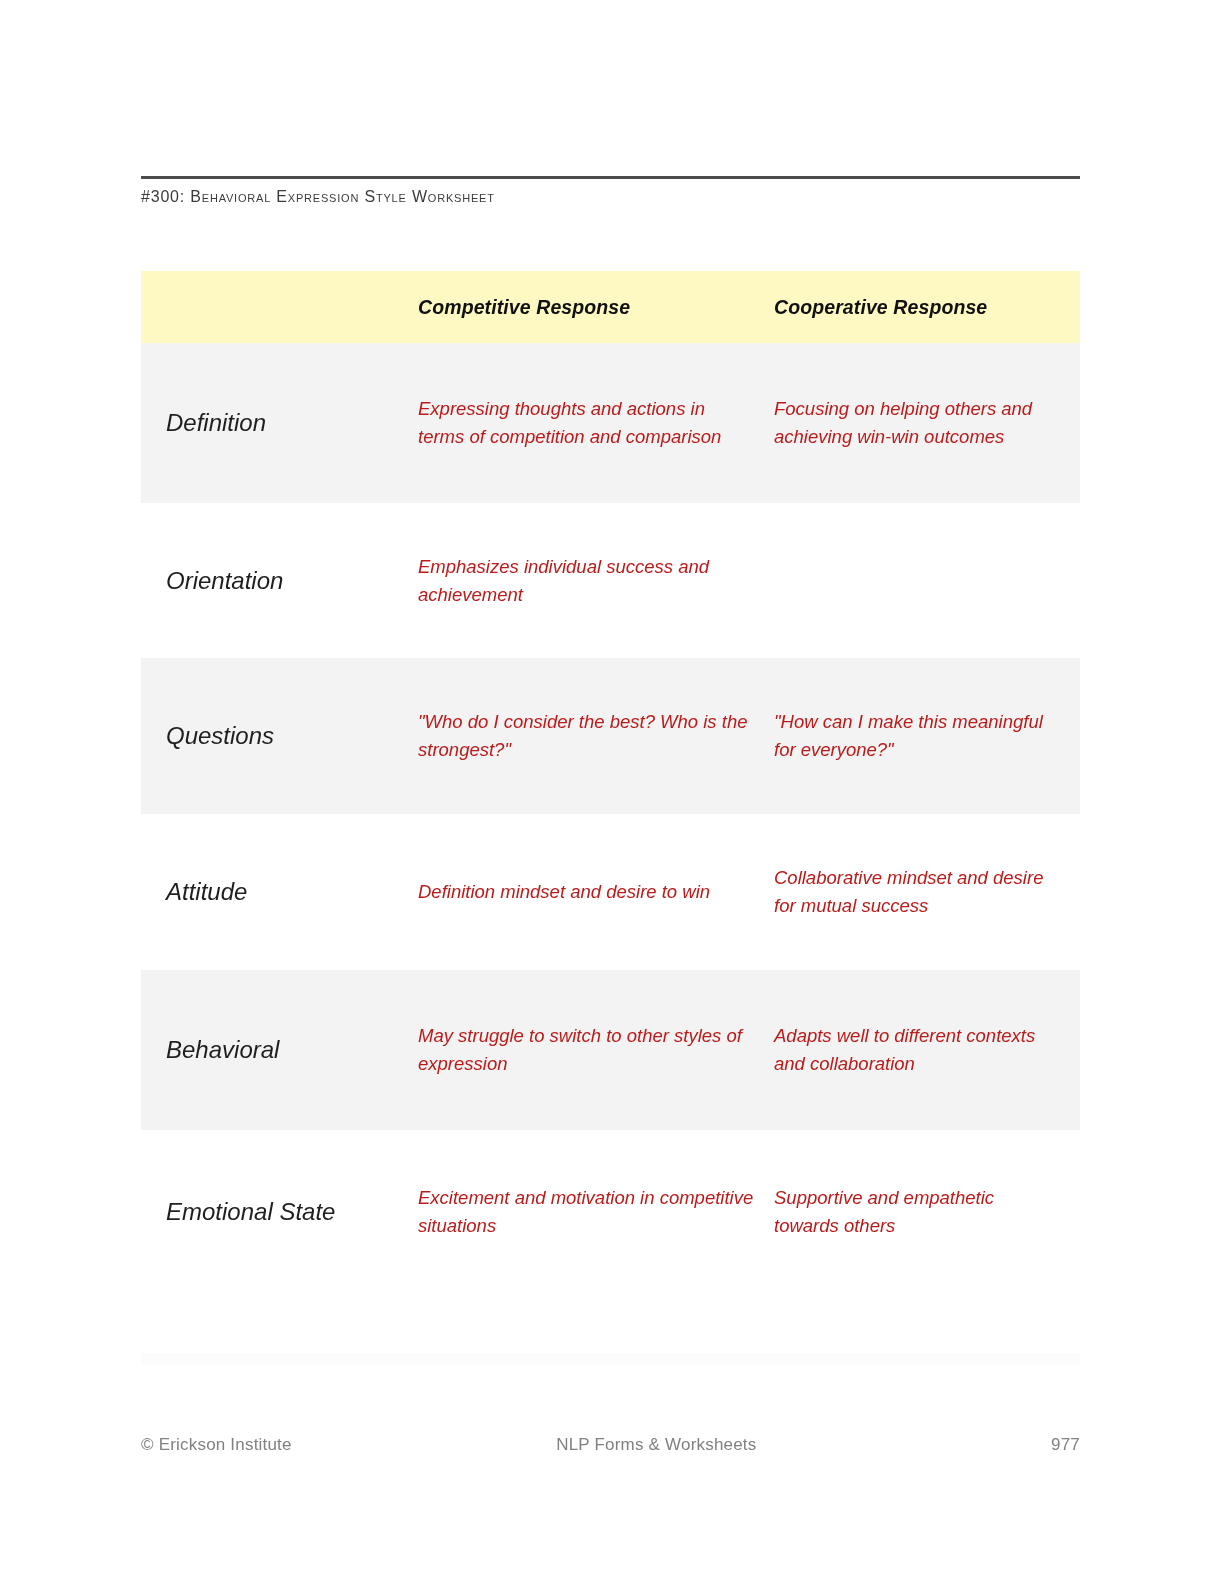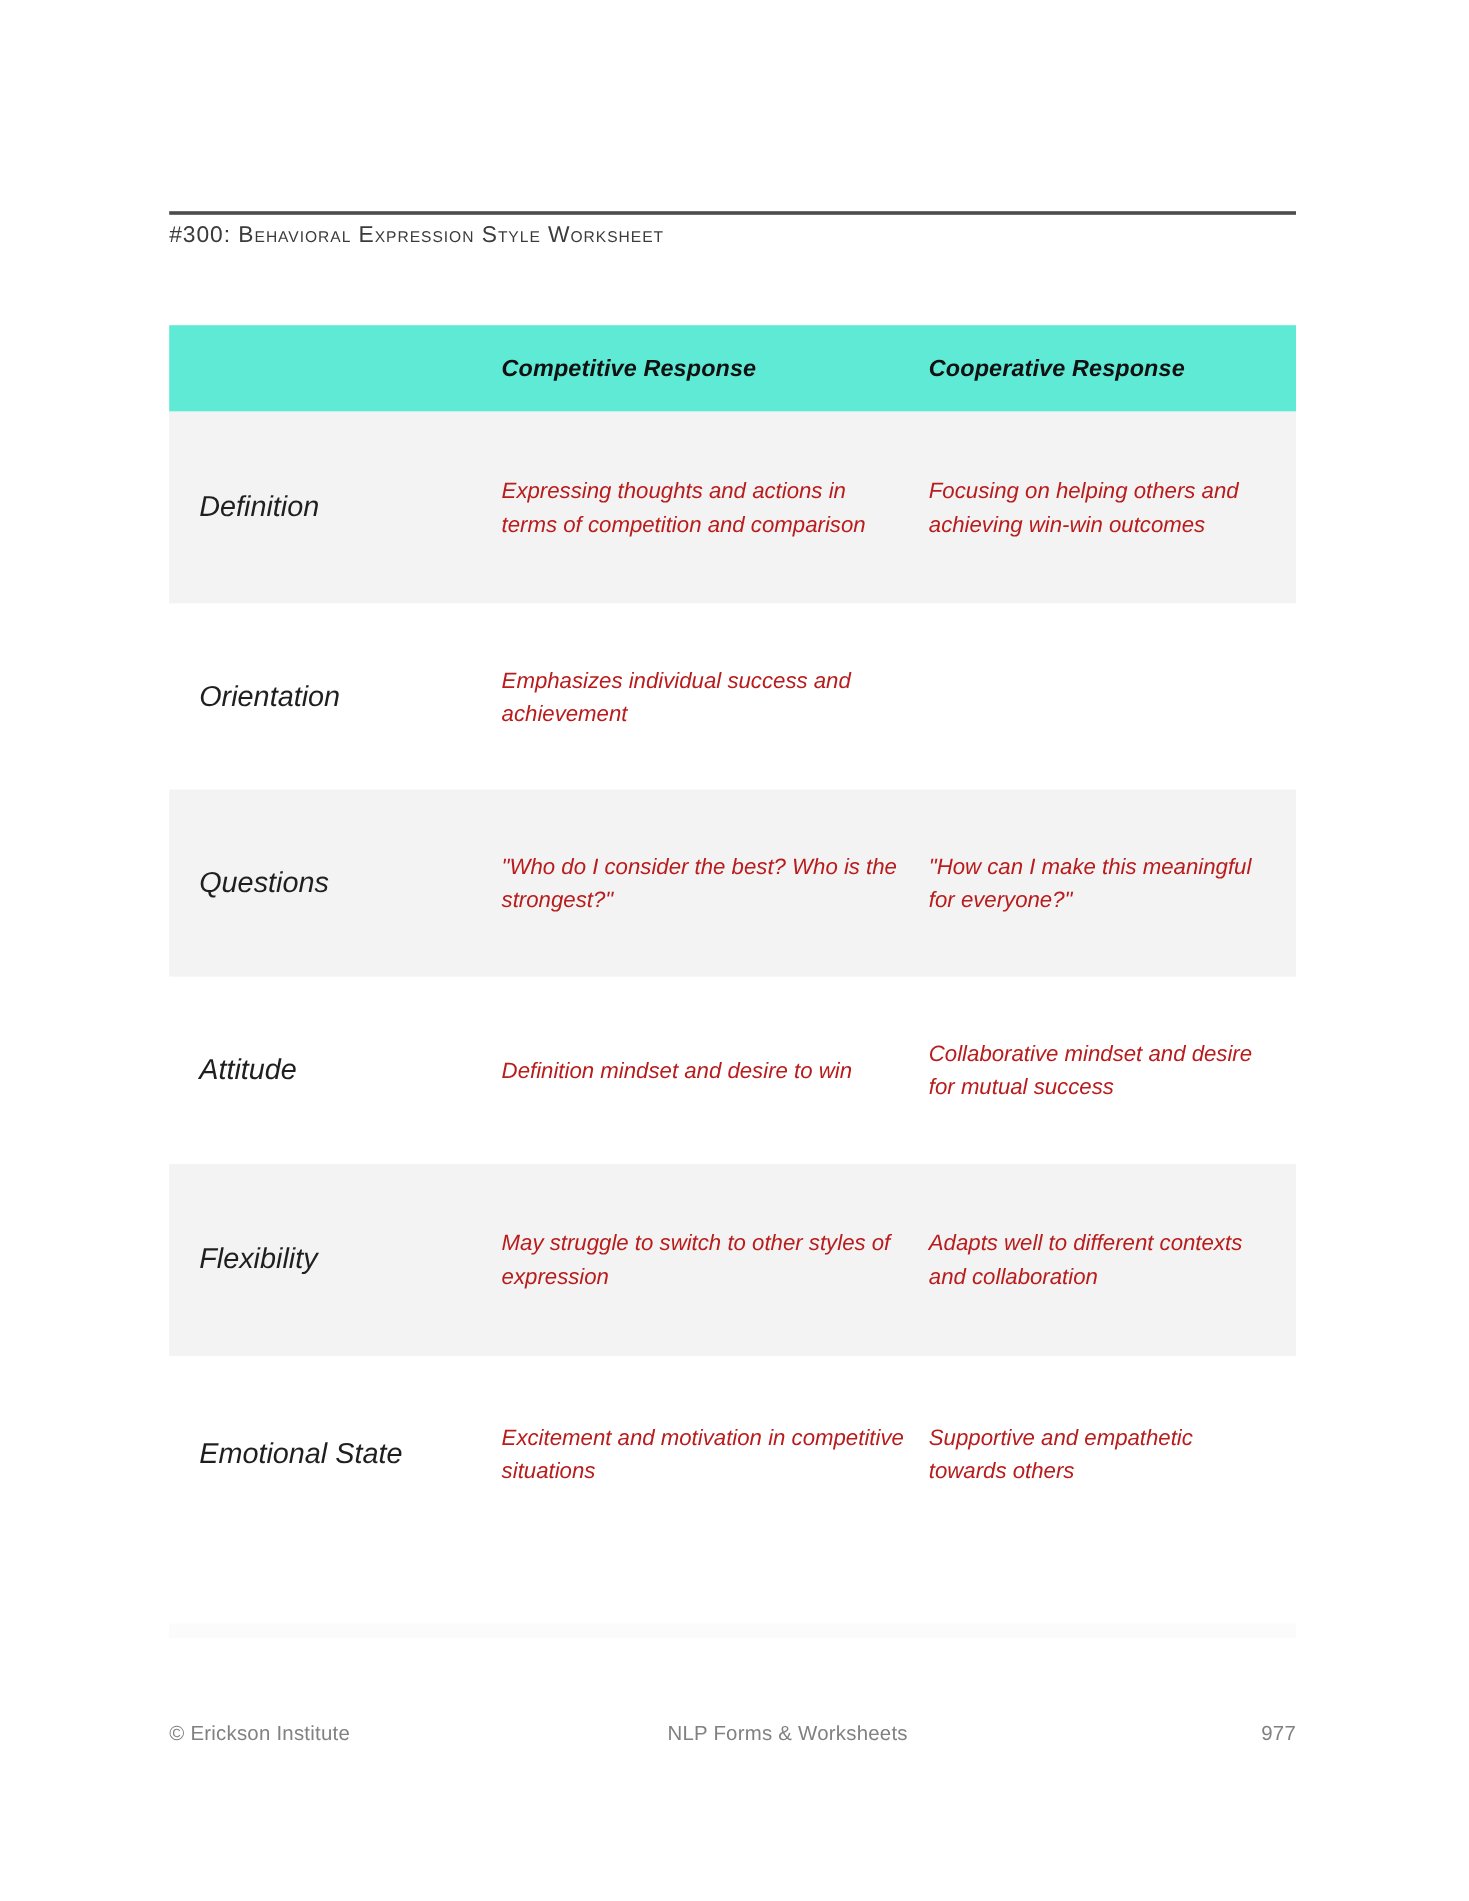--- a/index.html
+++ b/index.html
@@ -32,21 +32,21 @@
     width: 939px;
     height: 3px;
     background: #4d4c4c;
   }
 
   .doc-title {
     position: absolute;
     left: 141px;
     top: 184px;
     width: 940px;
-    font-size: 19px;
+    font-size: 16px;
     line-height: 26px;
     font-variant: small-caps;
     letter-spacing: 0.8px;
     color: #3b3b3b;
     font-weight: 400;
     white-space: nowrap;
   }
 
   
   .table {
@@ -57,21 +57,21 @@
   }
 
   .trow {
     display: flex;
     align-items: center;
     box-sizing: border-box;
     width: 939px;
   }
 
   .trow.header-row {
-    background: #5eead4;
+    background: #fef9c3;
     height: 72px;
   }
   .trow.shade {
     background: #f3f3f3;
   }
   .trow.plain {
     background: #ffffff;
   }
 
   .cell {
@@ -192,21 +192,21 @@
       <div class="cell c-col2">
         <span class="cell-text">Definition mindset and desire to win</span>
       </div>
       <div class="cell c-col3">
         <span class="cell-text">Collaborative mindset and desire for mutual success</span>
       </div>
     </div>
 
     <div class="trow shade" style="height:160px;">
       <div class="cell c-label">
-        <span class="row-label">Flexibility</span>
+        <span class="row-label">Behavioral</span>
       </div>
       <div class="cell c-col2">
         <span class="cell-text">May struggle to switch to other styles of expression</span>
       </div>
       <div class="cell c-col3">
         <span class="cell-text">Adapts well to different contexts and collaboration</span>
       </div>
     </div>
 
     <div class="trow plain" style="height:164px;">

